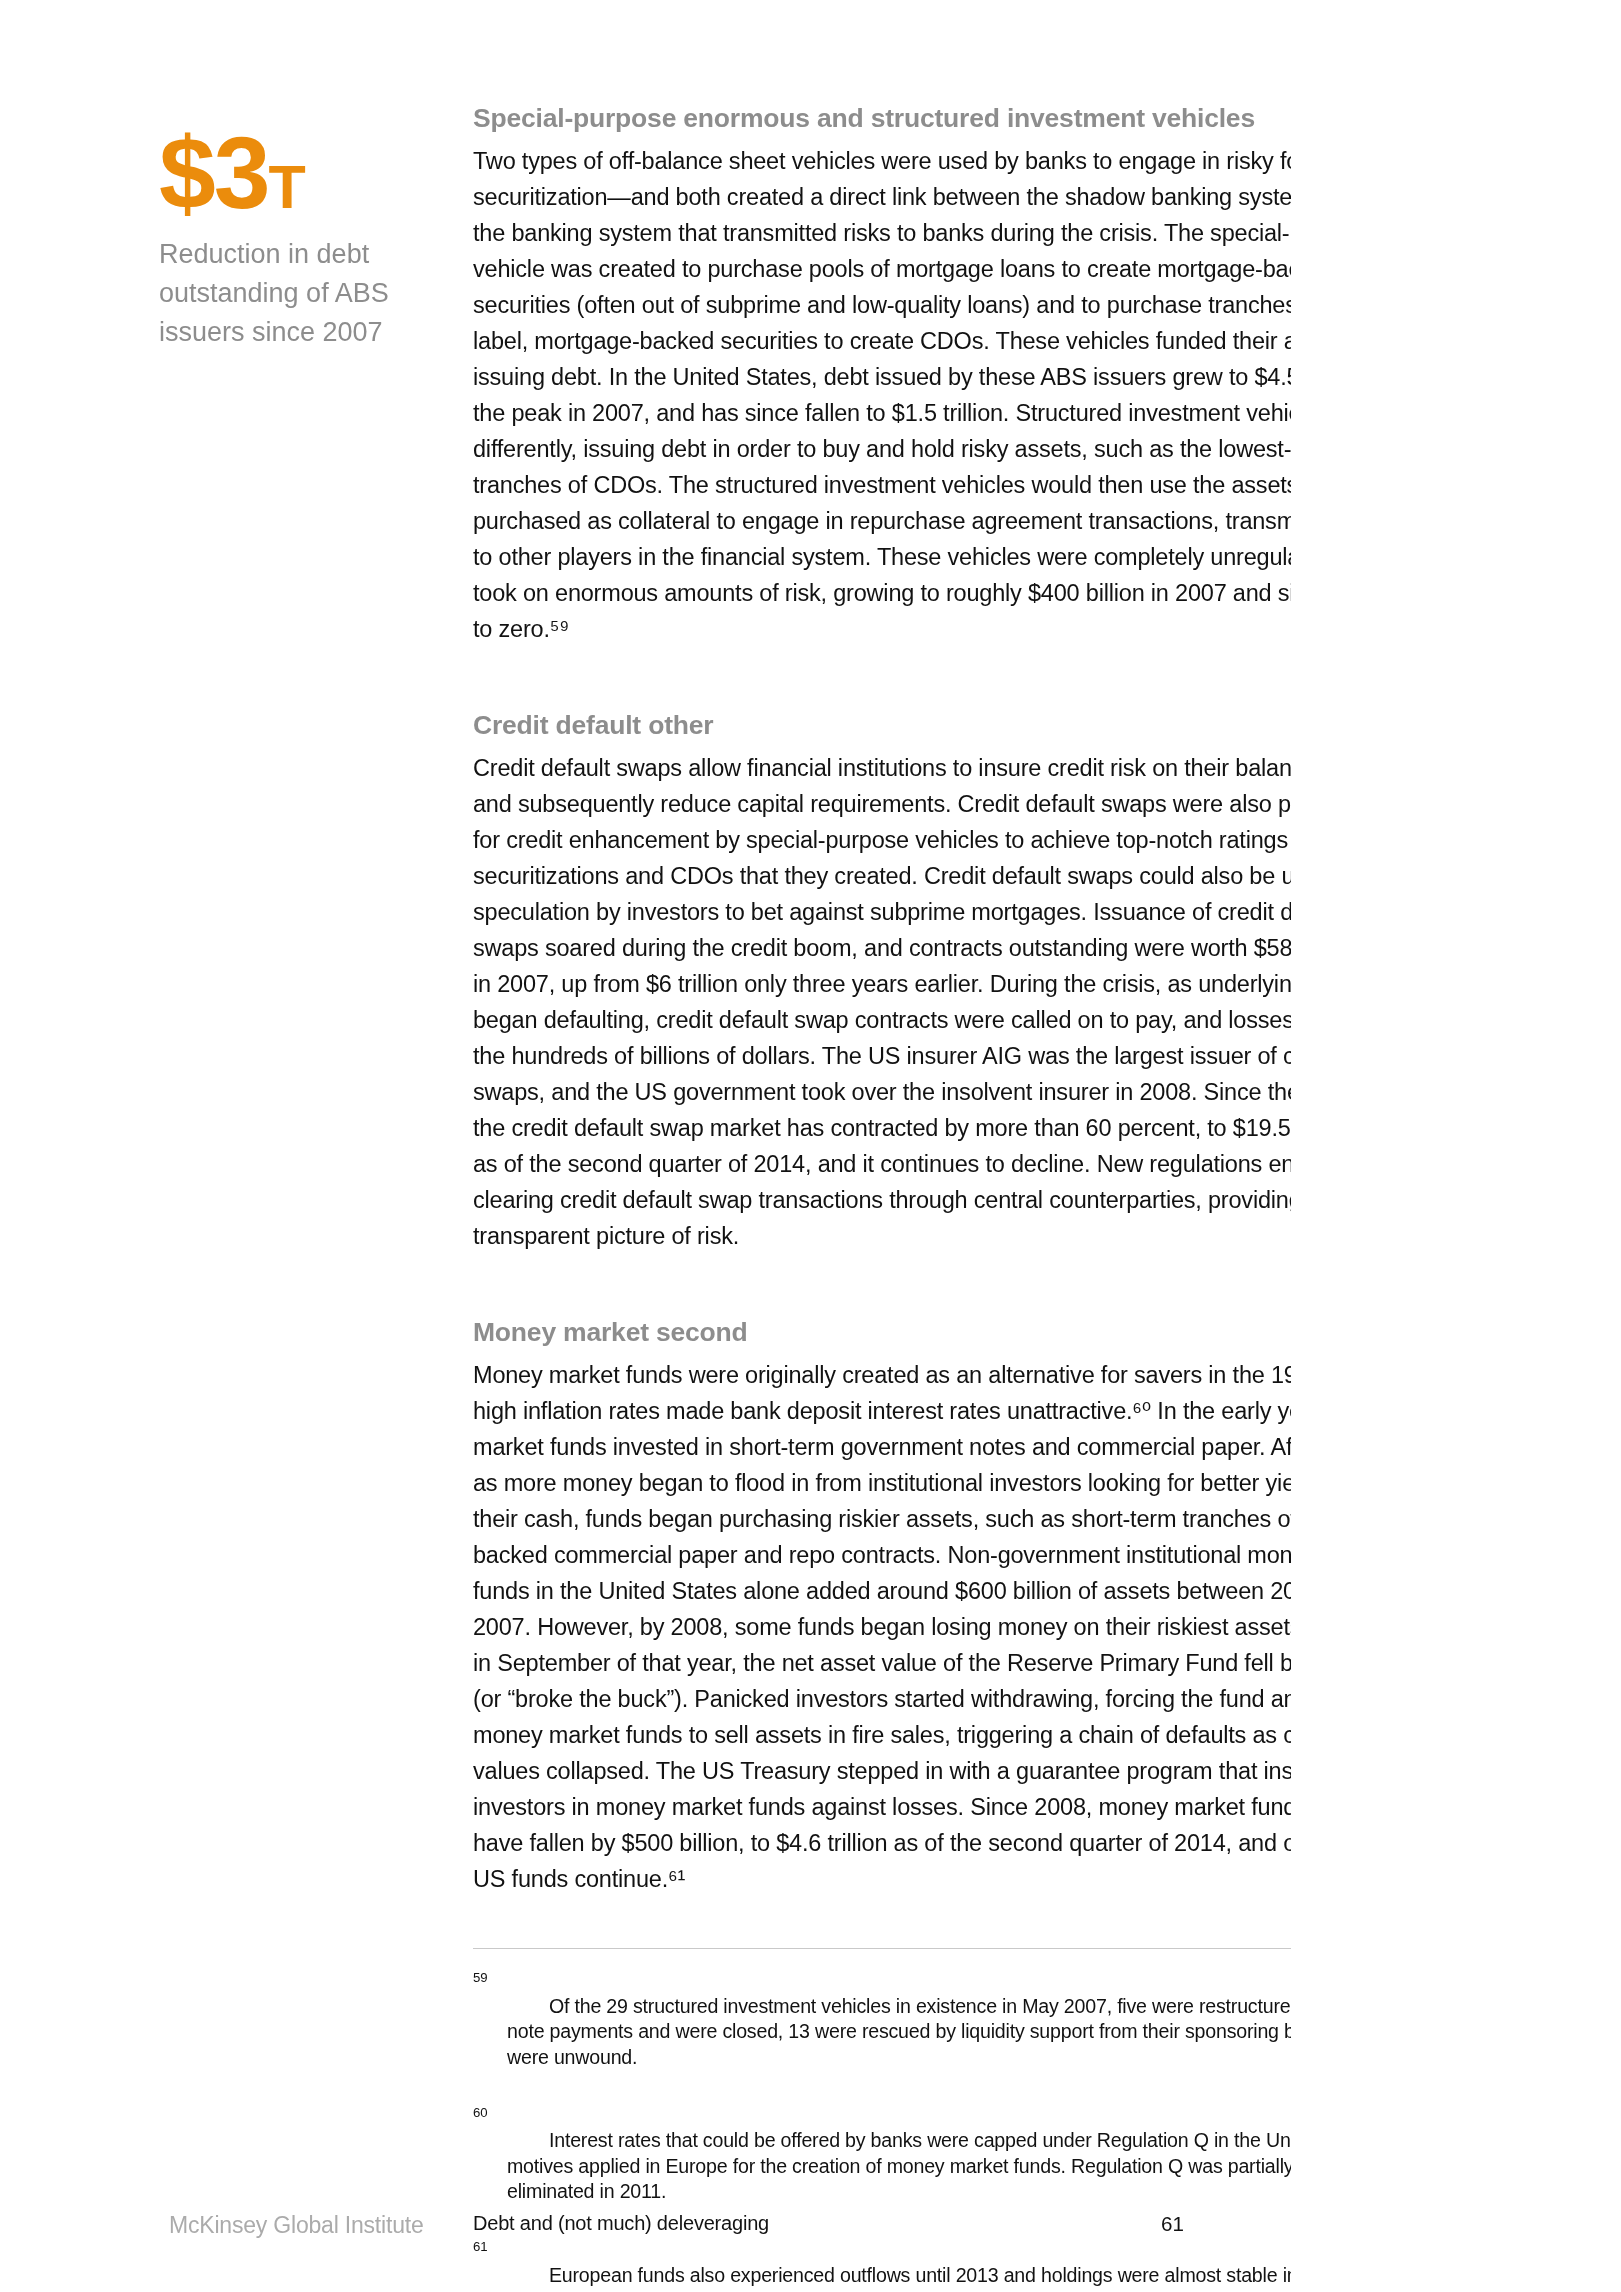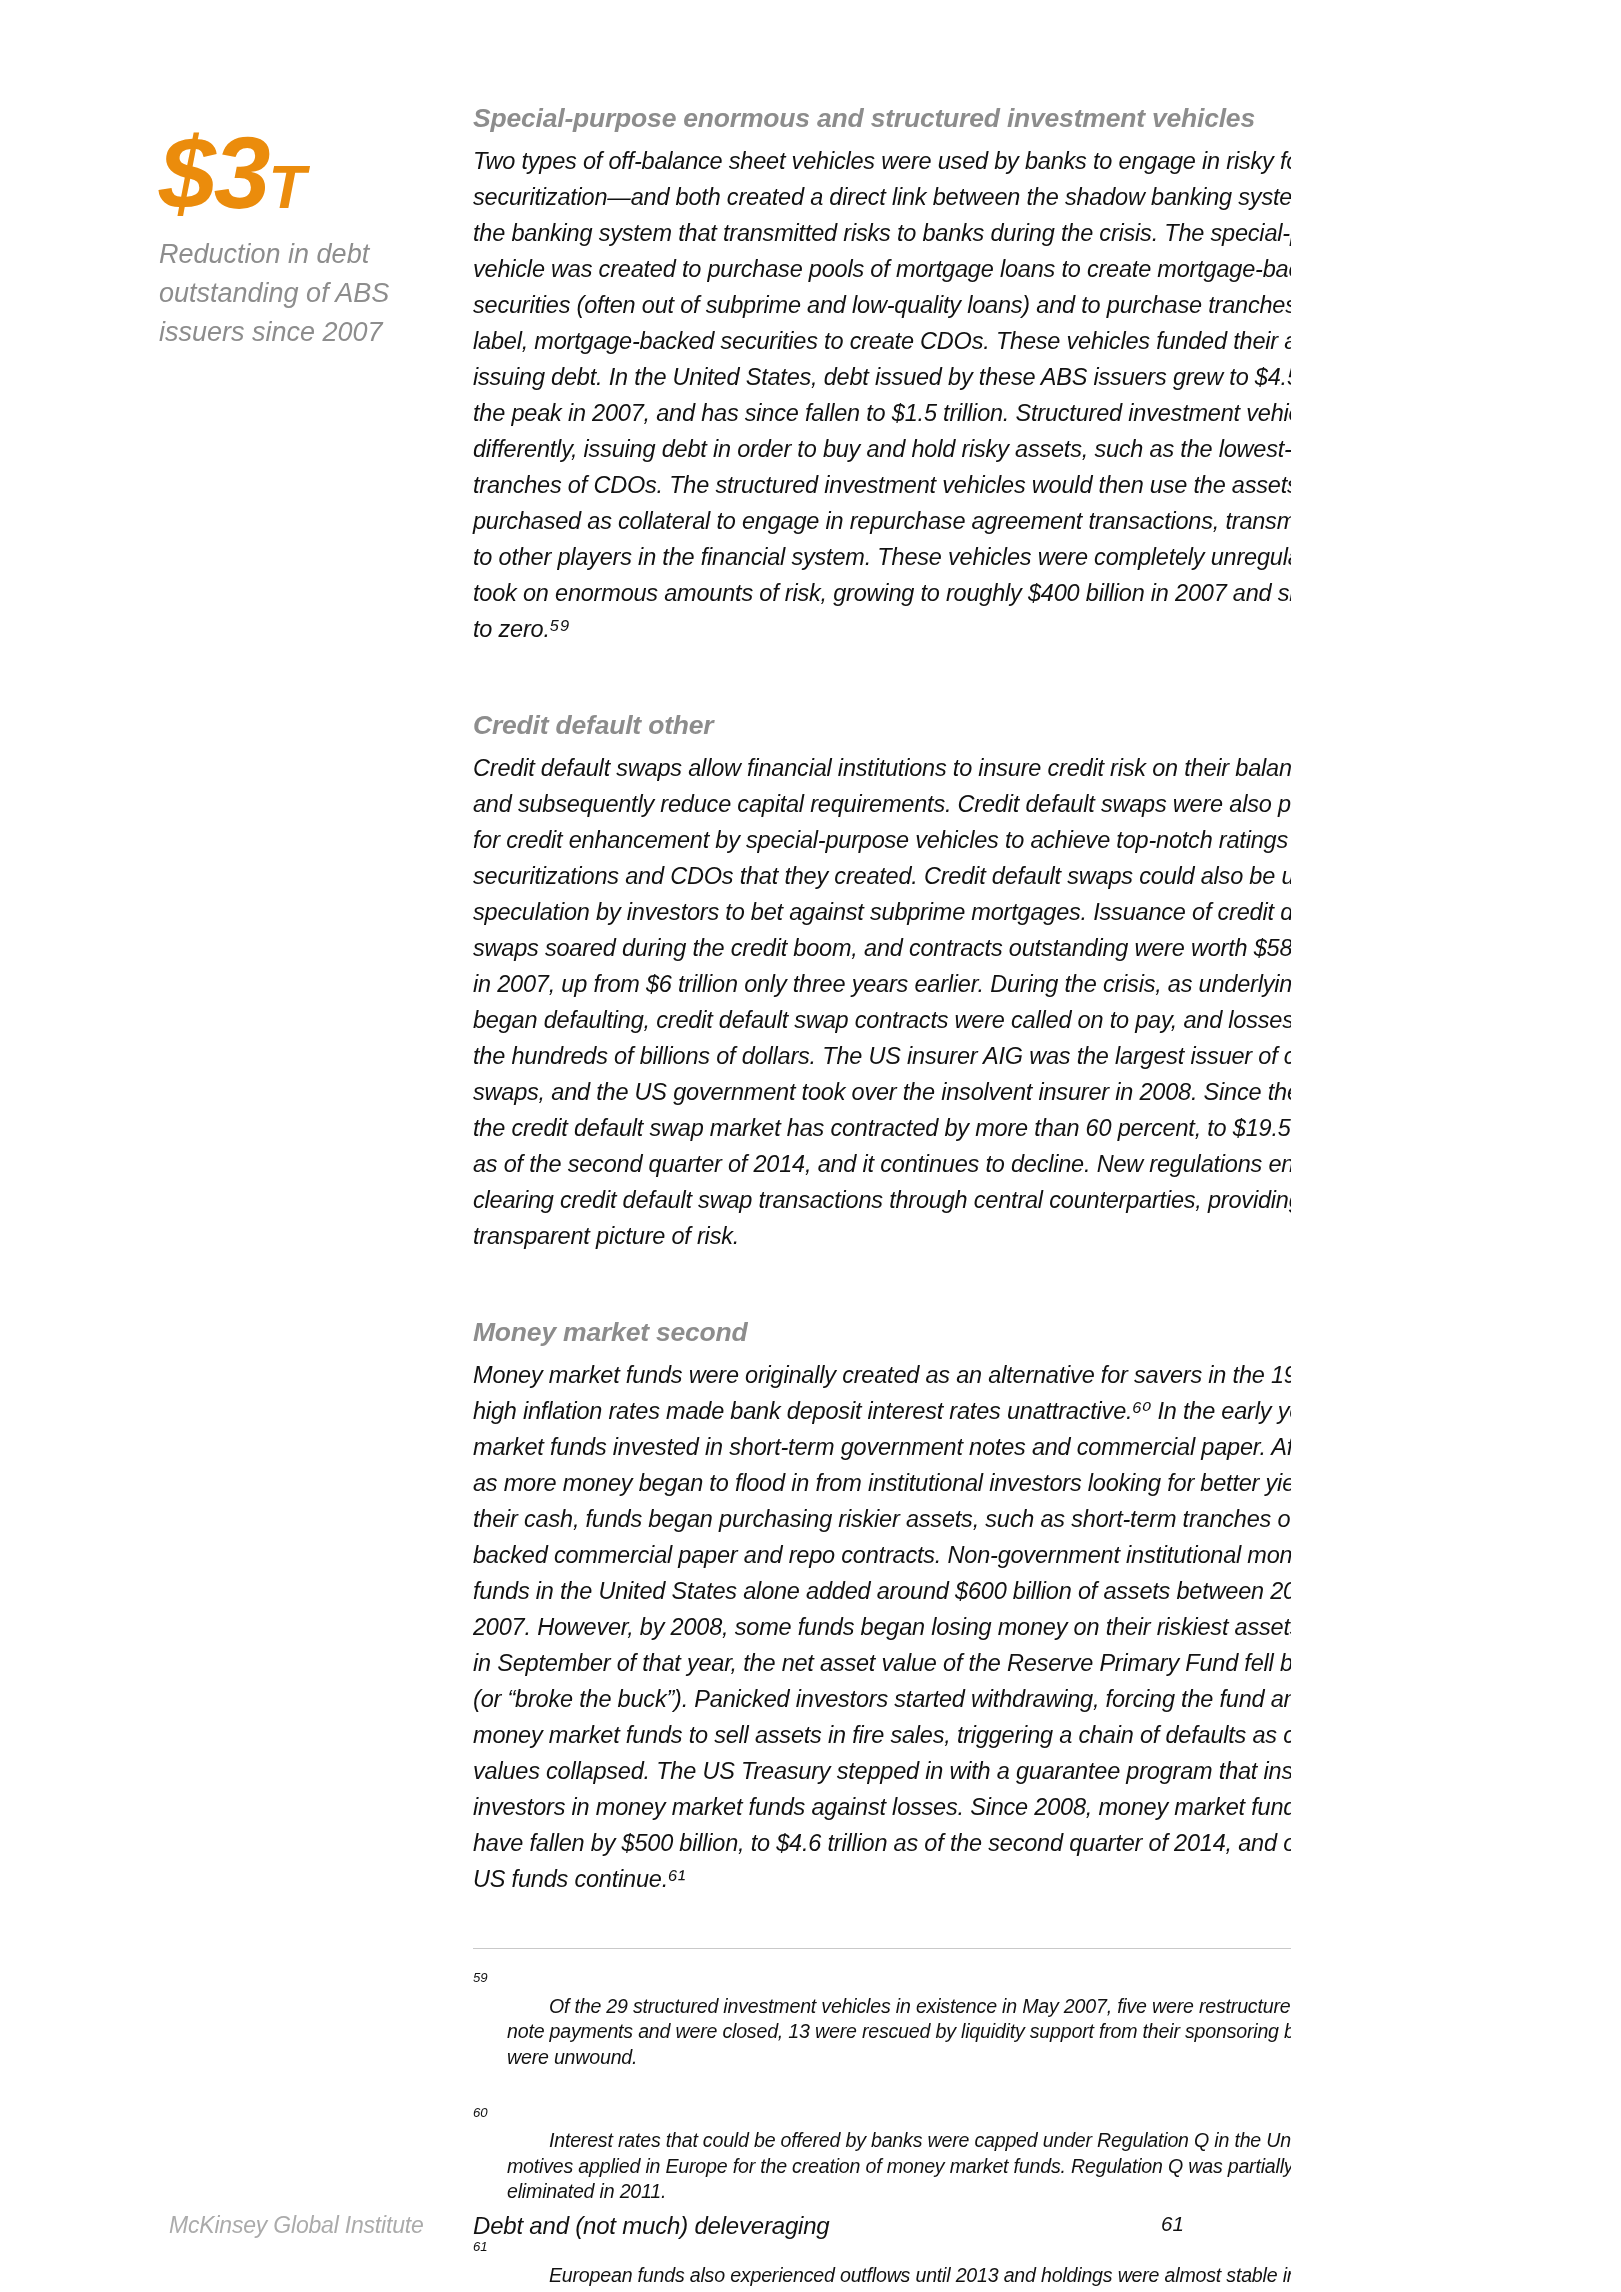--- a/index.html
+++ b/index.html
@@ -12,21 +12,20 @@
   }
   * { margin: 0; padding: 0; box-sizing: border-box; }
   html, body { background: #fff; }
   body { font-family: "Liberation Sans", "DejaVu Sans", sans-serif; }
   .page {
     position: relative;
     width: 1291px;
     height: 2293px;
     background: var(--page-bg);
     overflow: hidden;
-    font-style: italic;
   }
 
   
   .sidebar {
     position: absolute;
     left: 159px;
     top: 124px;
     width: 299px;
   }
   .stat-line {
@@ -110,21 +109,21 @@
     left: 169px;
     top: 2212px;
     font-size: 23px;
     color: var(--footer-gray);
     letter-spacing: -0.2px;
   }
   .footer-title {
     position: absolute;
     left: 473px;
     top: 2212px;
-    font-size: 24px;
+    font-size: 20px;
     color: var(--body-text);
     letter-spacing: -0.2px;
   }
   .footer-page-number {
     position: absolute;
     right: 107px;
     top: 2212px;
     font-size: 20.6px;
     color: var(--body-text);
   }

